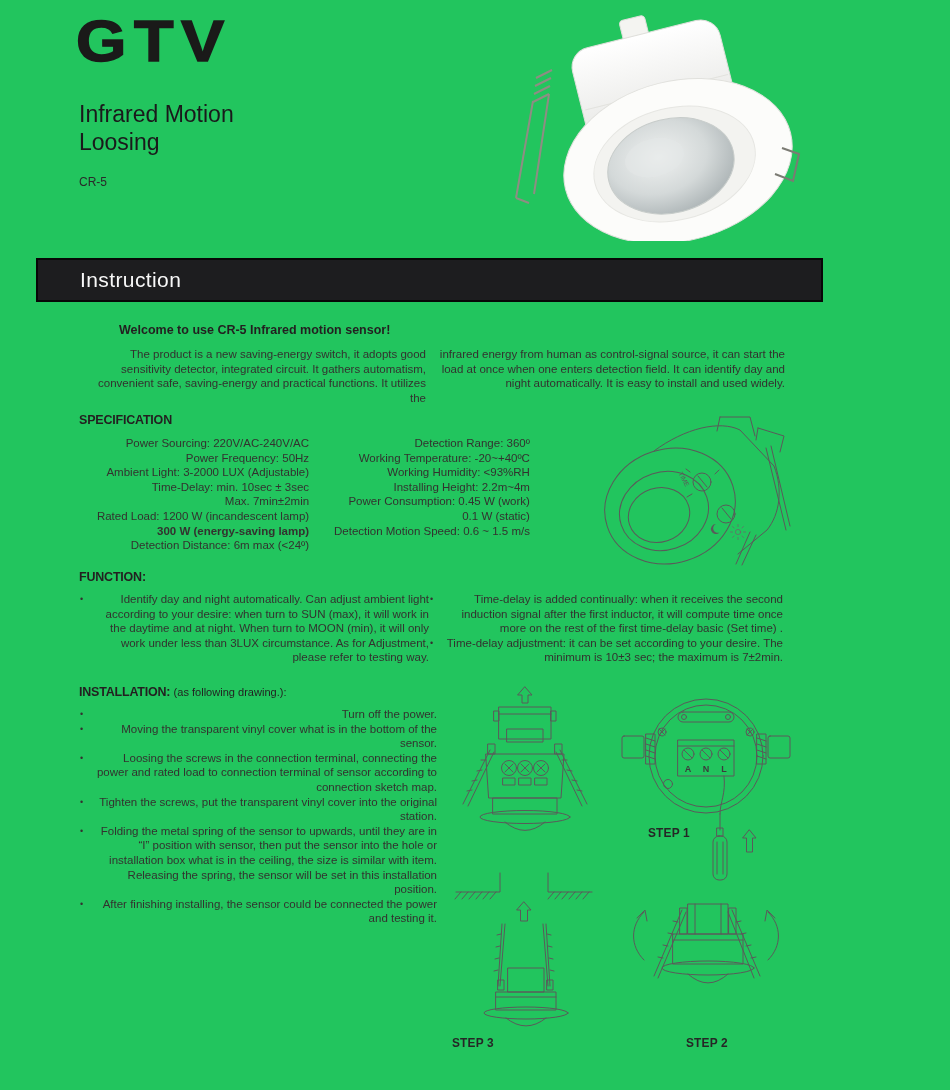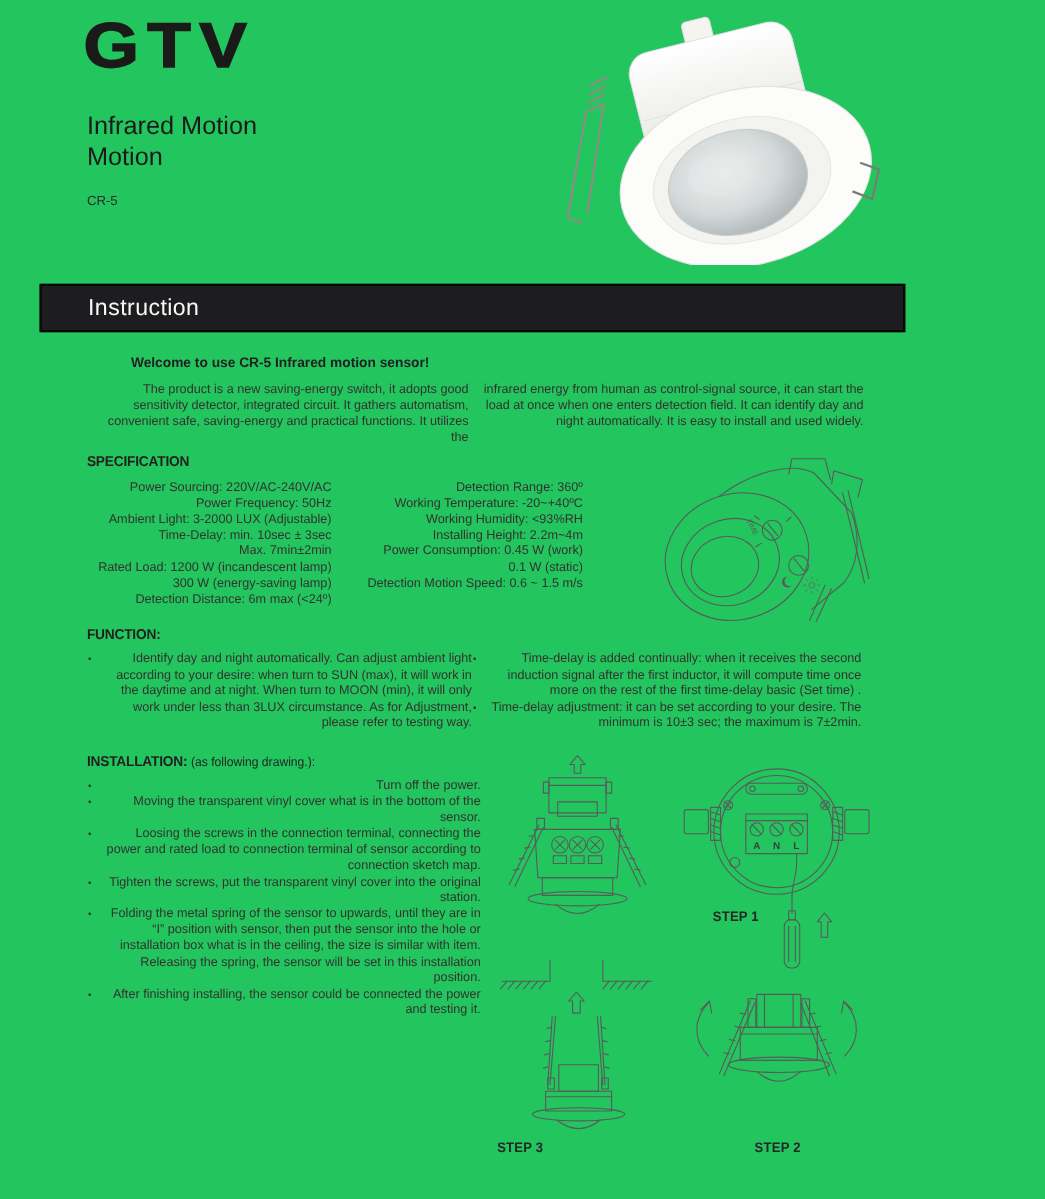--- a/index.html
+++ b/index.html
@@ -23,21 +23,21 @@
   #welcome{left:79px;top:323px;font-size:12.5px;font-weight:bold;margin-left:40px;}
 
   
   .txt{font-size:11.5px;line-height:14.6px;color:#33322f;text-align:right;}
   #intro{left:79px;top:347px;width:706px;display:flex;gap:12px;}
   #intro .col{width:347px;}
 
   #spec-h{left:79px;top:412px;}
   #spec-left{left:79px;top:436px;}
   #spec-right{left:334px;top:436px;}
-  .ind-a{padding-left:74px;} .ind-b{padding-left:78px;} .ind-c{padding-left:112px;}
+  .ind-a{padding-left:74px;} .ind-b{padding-left:78px;font-weight:bold;} .ind-c{padding-left:112px;}
 
   #func-h{left:79px;top:569px;}
   #func-cols{left:79px;top:592px;width:714px;display:flex;gap:0;}
   #func-cols .col1{width:350px;} #func-cols .col2{width:354px;}
 
   #inst-h{left:79px;top:684px;white-space:nowrap;}
   #inst-h .suffix{font-weight:normal;font-size:11.5px;letter-spacing:0;}
   #inst-list{left:79px;top:707px;width:358px;}
 
   .blist{margin:0;padding:0;list-style:none;}
@@ -52,21 +52,21 @@
   .line-thin{fill:none;stroke:#6a6a6a;stroke-width:.8;stroke-linecap:round;}
 </style>
 </head>
 <body>
 
 <div class="page">
 
   <div class="abs" id="logo">GTV</div>
   <div class="abs" id="title">
     <div>Infrared Motion</div>
-    <div>Motion</div>
+    <div>Loosing</div>
   </div>
   <div class="abs" id="model">CR-5</div>
 
   <div class="abs" style="left:488px;top:6px;">
     <svg width="315" height="235" viewBox="0 0 315 235">
       <defs>
         <radialGradient id="lensGrad" cx="42%" cy="38%" r="70%">
           <stop offset="0%" stop-color="#eff1f0"></stop>
             <stop offset="55%" stop-color="#d4d9d9"></stop>
             <stop offset="100%" stop-color="#a7afb1"></stop>

